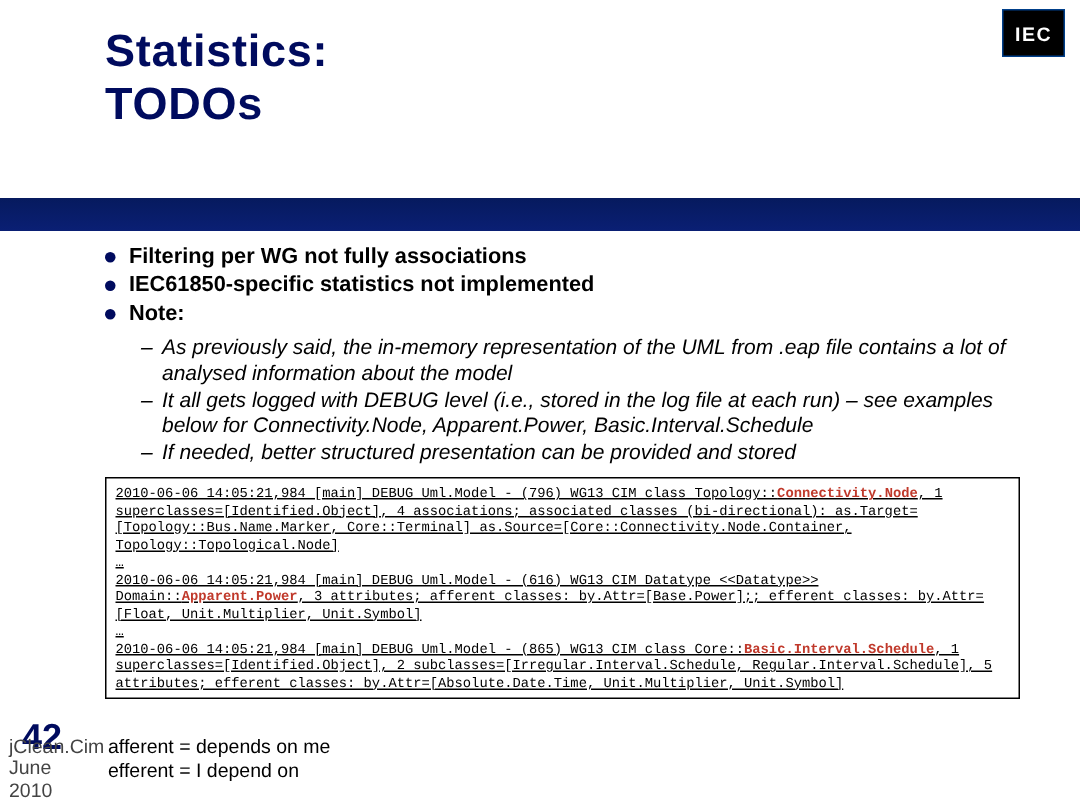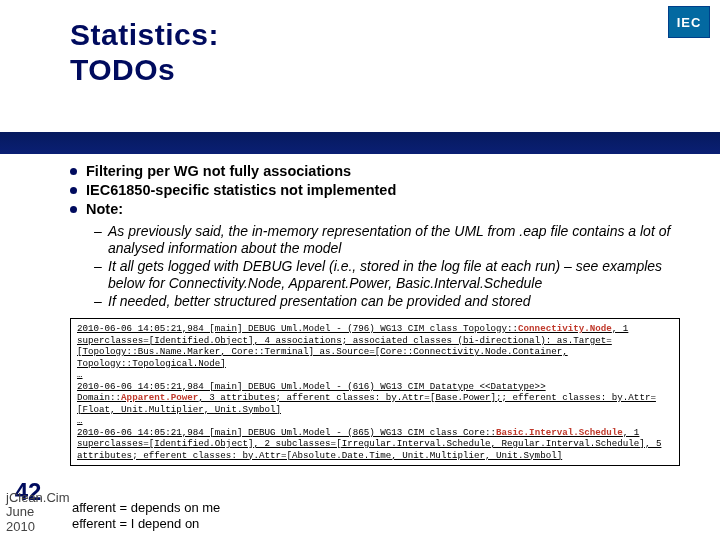--- a/index.html
+++ b/index.html
@@ -11,21 +11,21 @@
     background: #fff;
     overflow: hidden;
     position: relative;
   }
   .logo {
     position: absolute;
     top: 6px;
     right: 10px;
     width: 40px;
     height: 30px;
-    background: #0369a1;
+    background: #000000;
     color: #fff;
     font-size: 13px;
     font-weight: bold;
     border: 1px solid #003f8a;
     display: flex;
     align-items: center;
     justify-content: center;
     letter-spacing: 1px;
   }
   .slide {
@@ -136,21 +136,21 @@
     bottom: 6px;
     width: 50px;
     font-size: 13px;
     line-height: 1.1;
     color: #444;
     text-align: left;
   }
   .legend {
     position: absolute;
     left: 72px;
-    bottom: 8px;
+    bottom: 18px;
     font-size: 13px;
     color: #000;
     line-height: 1.25;
   }
 </style>
 </head>
 <body>
 
 <div class="logo">IEC</div>
 

